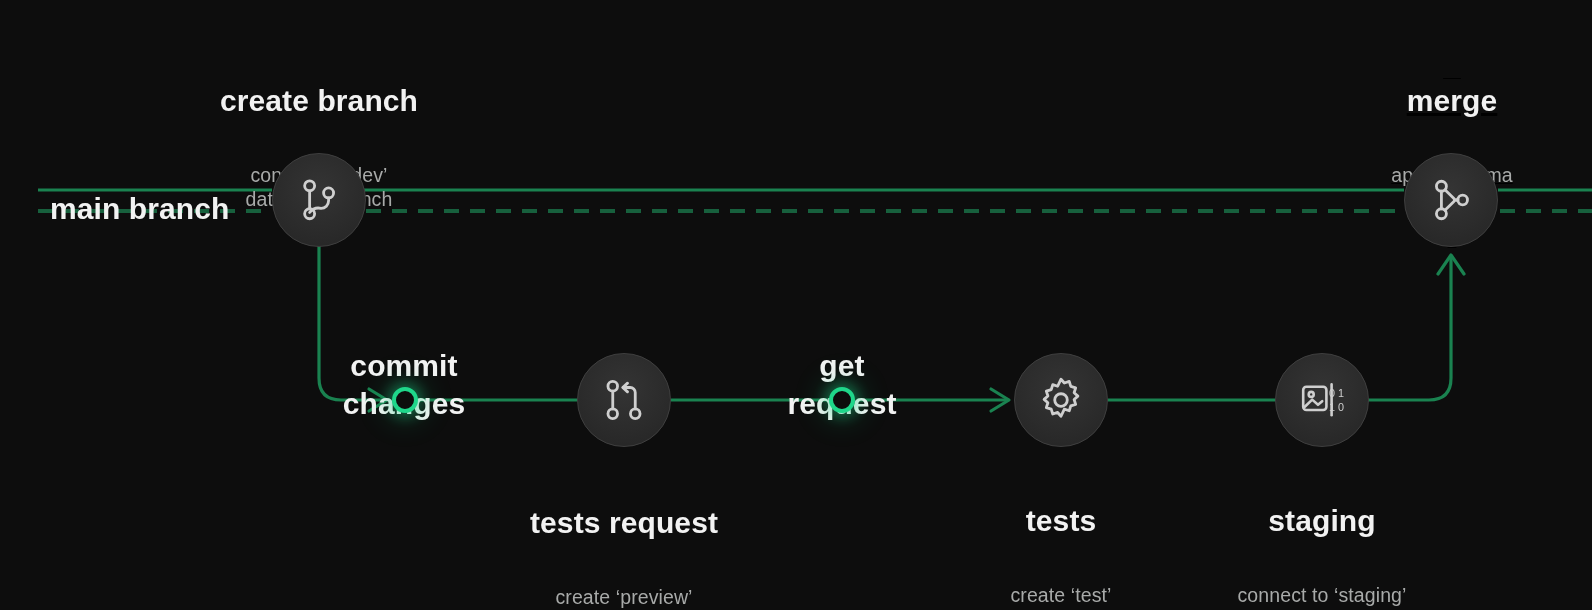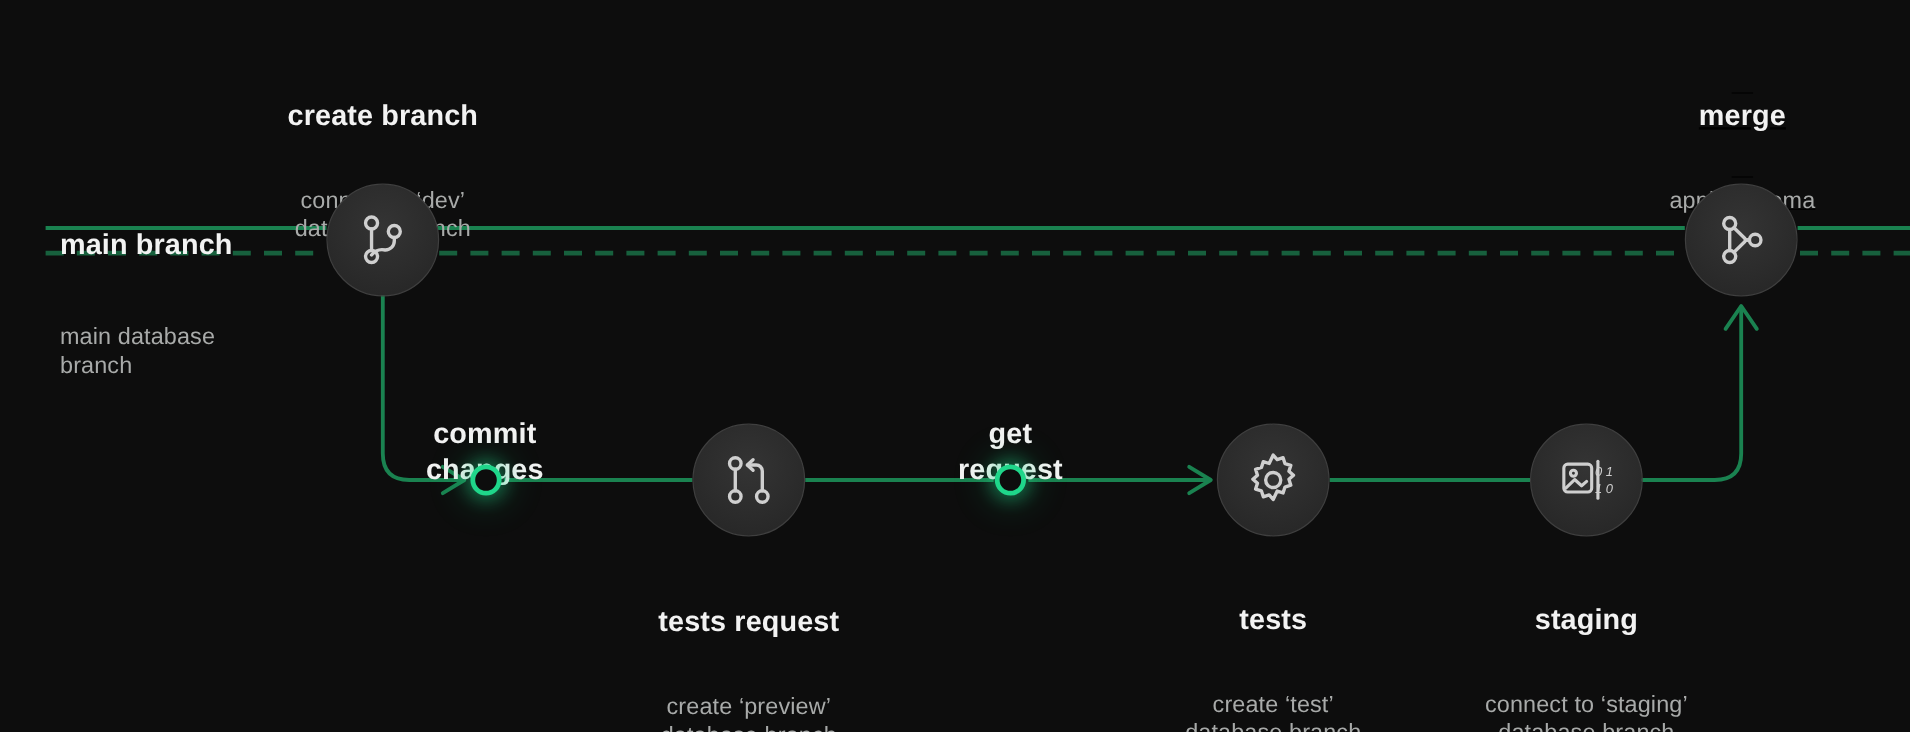--- a/index.html
+++ b/index.html
@@ -25,21 +25,21 @@
 
   
   .label {
     position: absolute;
     text-align: center;
     line-height: 1.25;
     white-space: pre;
   }
   .label .title {
     display: block;
-    font-size: 24px;
+    font-size: 30px;
     font-weight: bold;
     color: #f2f2f2;
     letter-spacing: .1px;
   }
   .label .sub {
     display: block;
     font-size: 19.5px;
     font-weight: normal;
     color: #a8aaa9;
     letter-spacing: .1px;
@@ -54,21 +54,20 @@
     position: absolute;
     width: 94px;
     height: 94px;
     border-radius: 50%;
     background: radial-gradient(circle at 50% 38%, #343434 0%, #2b2b2b 58%, #242424 100%);
     border: 1px solid #3f3f3f;
     box-sizing: border-box;
     display: flex;
     align-items: center;
     justify-content: center;
-    font-style: italic;
   }
   .node .glow {
     position: absolute;
     left: -14px; top: -14px;
     width: 122px; height: 122px;
     border-radius: 50%;
     box-shadow: 0 0 26px 4px rgba(35, 190, 120, .30);
     pointer-events: none;
     z-index: -1;
   }
@@ -124,24 +123,20 @@
     <line x1="1108" y1="400" x2="1275" y2="400" stroke="#1a8250" stroke-width="3.2"></line>
 
     <path d="M 1369 400 L 1429 400 Q 1451 400 1451 378 L 1451 258" fill="none" stroke="#1a8250" stroke-width="3.2" stroke-linecap="round"></path>
     <path d="M 1438 274 L 1451 255 L 1464 274" fill="none" stroke="#1a8250" stroke-width="3.2" stroke-linecap="round" stroke-linejoin="round"></path>
   </svg>
 
   <div class="label left-align" style="left:38px; top:150px;">
     <span class="title">main branch</span>
   </div>
 
-  <div class="label left-align" style="left:38px; top:226px;">
-    <span class="sub">main database
-branch</span>
-  </div>
 
   <div class="label" style="left:169px; top:42px; width:300px;">
     <span class="title">create branch</span>
     <span class="sub">connect to ‘dev’
 database branch</span>
   </div>
   <div class="node" style="left:272px; top:153px;">
     <span class="glow"></span>
     <svg width="50" height="50" viewBox="0 0 24 24" fill="none" stroke="#cfcfcf" stroke-width="1.35" stroke-linecap="round" stroke-linejoin="round">
       <circle cx="7.5" cy="5.2" r="2.4"></circle>

